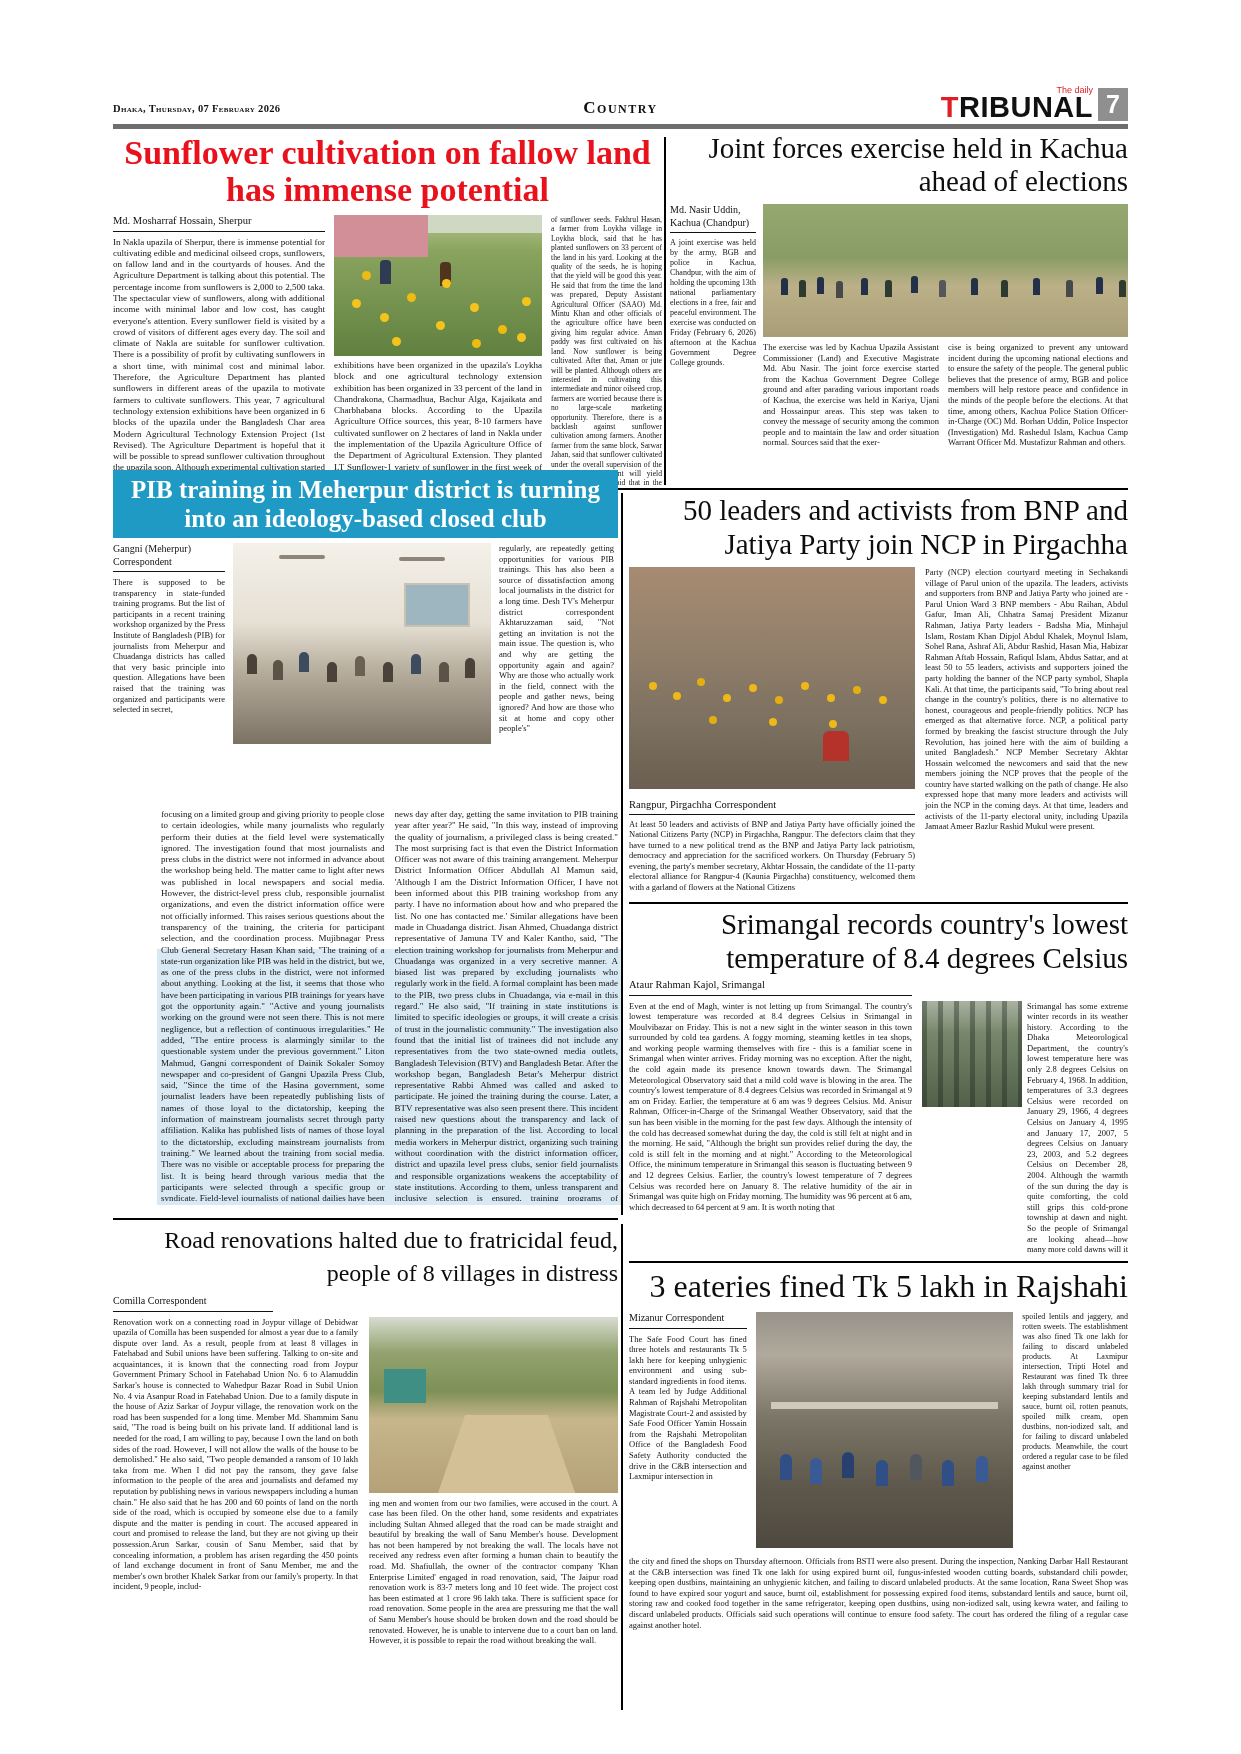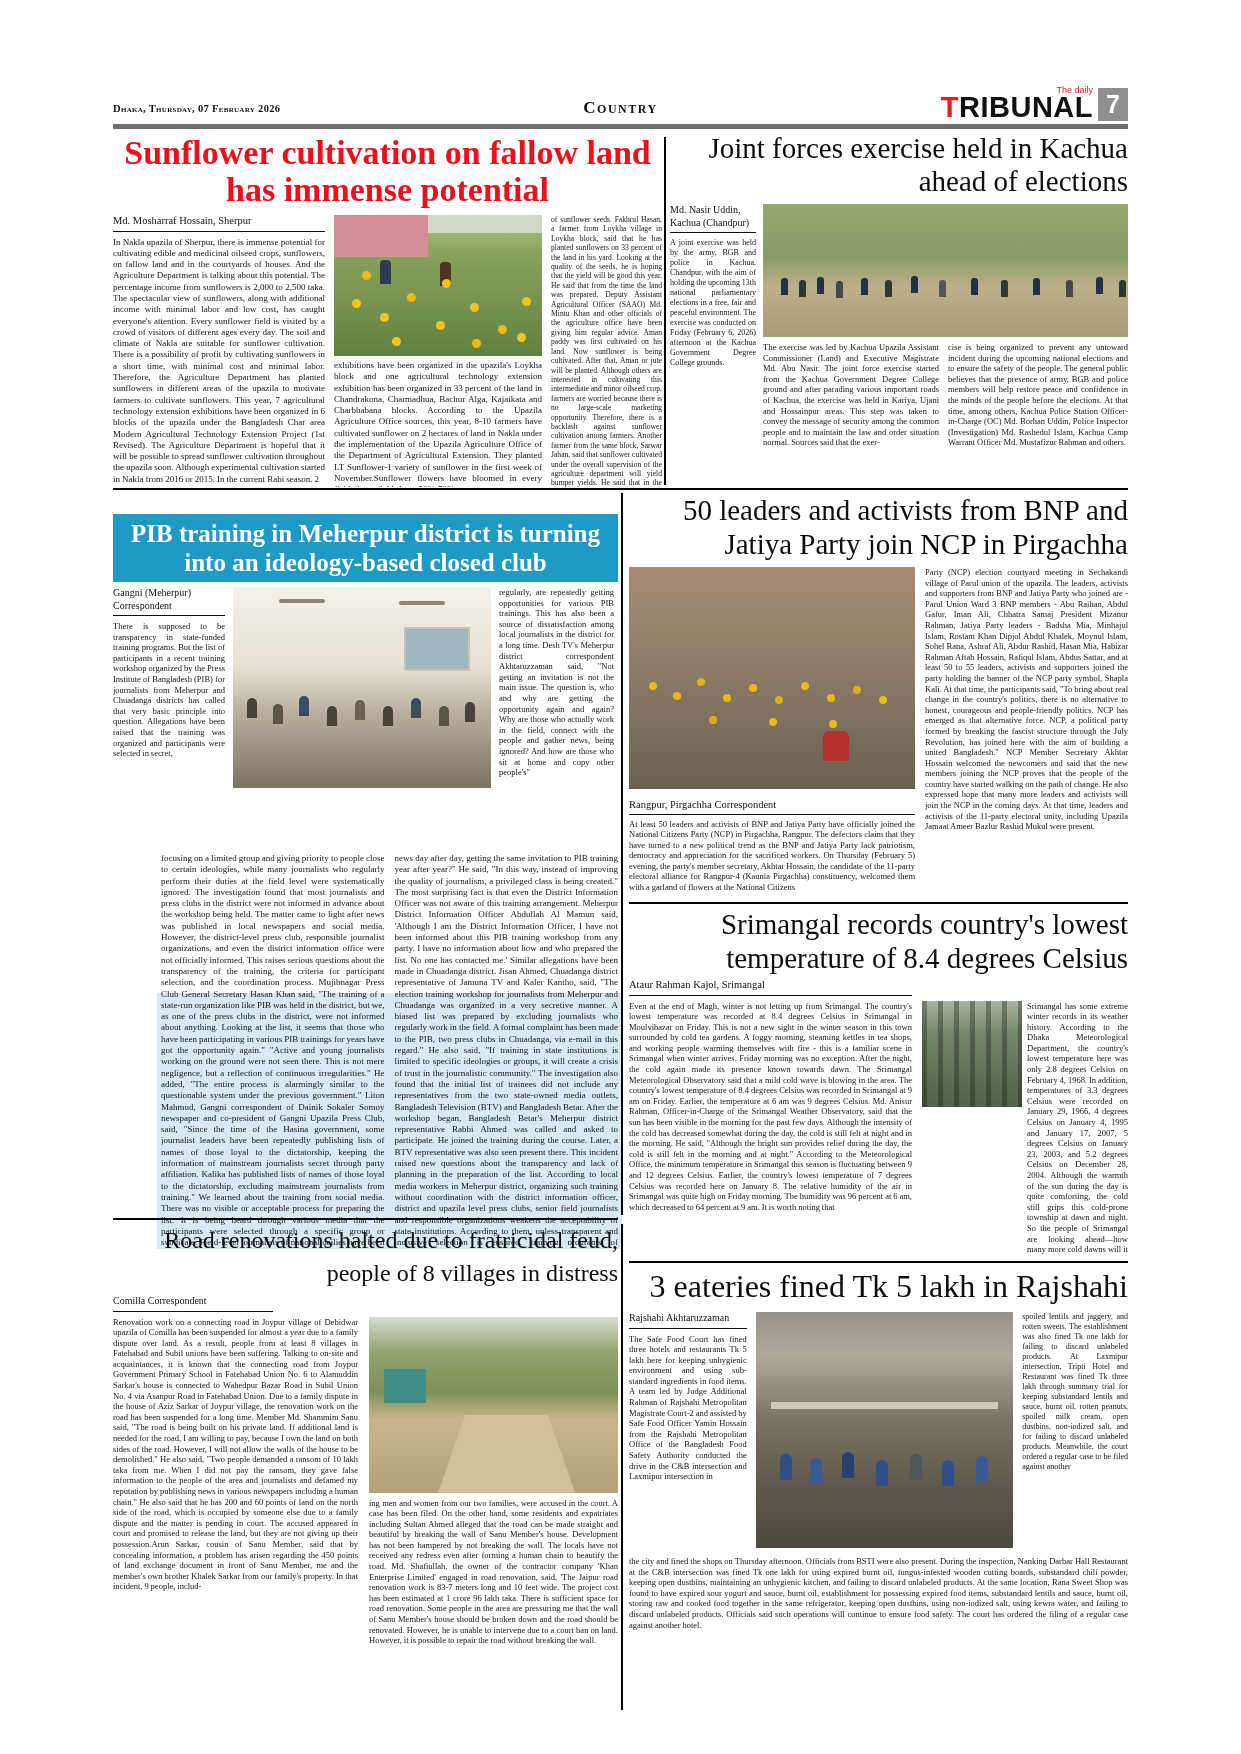--- a/index.html
+++ b/index.html
@@ -115,21 +115,21 @@
         <div class="cols" style="gap:9px;">
           <div class="bodytxt t85" style="width:176px;height:143px;">The exercise was led by Kachua Upazila Assistant Commissioner (Land) and Executive Magistrate Md. Abu Nasir. The joint force exercise started from the Kachua Government Degree College ground and after parading various important roads of Kachua, the exercise was held in Kariya, Ujani and Hossainpur areas. This step was taken to convey the message of security among the common people and to maintain the law and order situation normal. Sources said that the exer-</div>
           <div class="bodytxt t85" style="width:180px;height:143px;">cise is being organized to prevent any untoward incident during the upcoming national elections and to ensure the safety of the people. The general public believes that the presence of army, BGB and police members will help restore peace and confidence in the minds of the people before the elections. At that time, among others, Kachua Police Station Officer-in-Charge (OC) Md. Borhan Uddin, Police Inspector (Investigation) Md. Rashedul Islam, Kachua Camp Warrant Officer Md. Mustafizur Rahman and others.</div>
         </div>
       </div>
     </div>
   </div>
 
   <div class="rule-h" style="left:113px;top:488px;width:1015px;height:2px;"></div>
 
-  <div class="abs" style="left:113px;top:514px;width:505px;">
+  <div class="abs" style="left:113px;top:470px;width:505px;">
     <div class="banner">PIB training in Meherpur district is turning into an ideology-based closed club</div>
     <div class="cols" style="gap:8px;margin-top:5px;">
       <div style="width:112px;">
         <div class="byline" style="font-size:10px;">Gangni (Meherpur) Correspondent</div>
         <div class="bodytxt t85" style="height:218px;">There is supposed to be transparency in state-funded training programs. But the list of participants in a recent training workshop organized by the Press Institute of Bangladesh (PIB) for journalists from Meherpur and Chuadanga districts has called that very basic principle into question. Allegations have been raised that the training was organized and participants were selected in secret,</div>
       </div>
       <div class="photo p-room" style="width:258px;height:201px;">
         <div class="win"></div>
         <div class="fan"></div>
         <div class="crowd"></div>
@@ -201,21 +201,21 @@
     </div>
   </div>
 
   <div class="abs" style="left:621px;top:1224px;width:2px;height:486px;background:#000;"></div>
   <div class="rule-h" style="left:629px;top:1261px;width:499px;height:2px;"></div>
 
   <div class="abs" style="left:629px;top:1267px;width:499px;">
     <div class="hl-blk" style="font-size:32px;line-height:38px;">3 eateries fined Tk 5 lakh in Rajshahi</div>
     <div class="cols" style="gap:9px;margin-top:7px;">
       <div style="width:118px;">
-        <div class="byline" style="font-size:10px;">Rajshahi Akhtaruzzaman</div>
+        <div class="byline" style="font-size:10px;">Mizanur Correspondent</div>
         <div class="bodytxt t85" style="height:212px;">The Safe Food Court has fined three hotels and restaurants Tk 5 lakh here for keeping unhygienic environment and using sub-standard ingredients in food items. A team led by Judge Additional Rahman of Rajshahi Metropolitan Magistrate Court-2 and assisted by Safe Food Officer Yamin Hossain from the Rajshahi Metropolitan Office of the Bangladesh Food Safety Authority conducted the drive in the C&amp;B intersection and Laxmipur intersection in</div>
       </div>
       <div class="photo p-shop" style="width:258px;height:236px;">
         <div class="awn"></div>
         <div class="crowd2"></div>
       </div>
       <div style="width:106px;">
         <div class="bodytxt t8" style="height:238px;">spoiled lentils and jaggery, and rotten sweets. The establishment was also fined Tk one lakh for failing to discard unlabeled products. At Laxmipur intersection, Tripti Hotel and Restaurant was fined Tk three lakh through summary trial for keeping substandard lentils and sauce, burnt oil, rotten peanuts, spoiled milk cream, open dustbins, non-iodized salt, and for failing to discard unlabeled products. Meanwhile, the court ordered a regular case to be filed against another</div>
       </div>
     </div>

